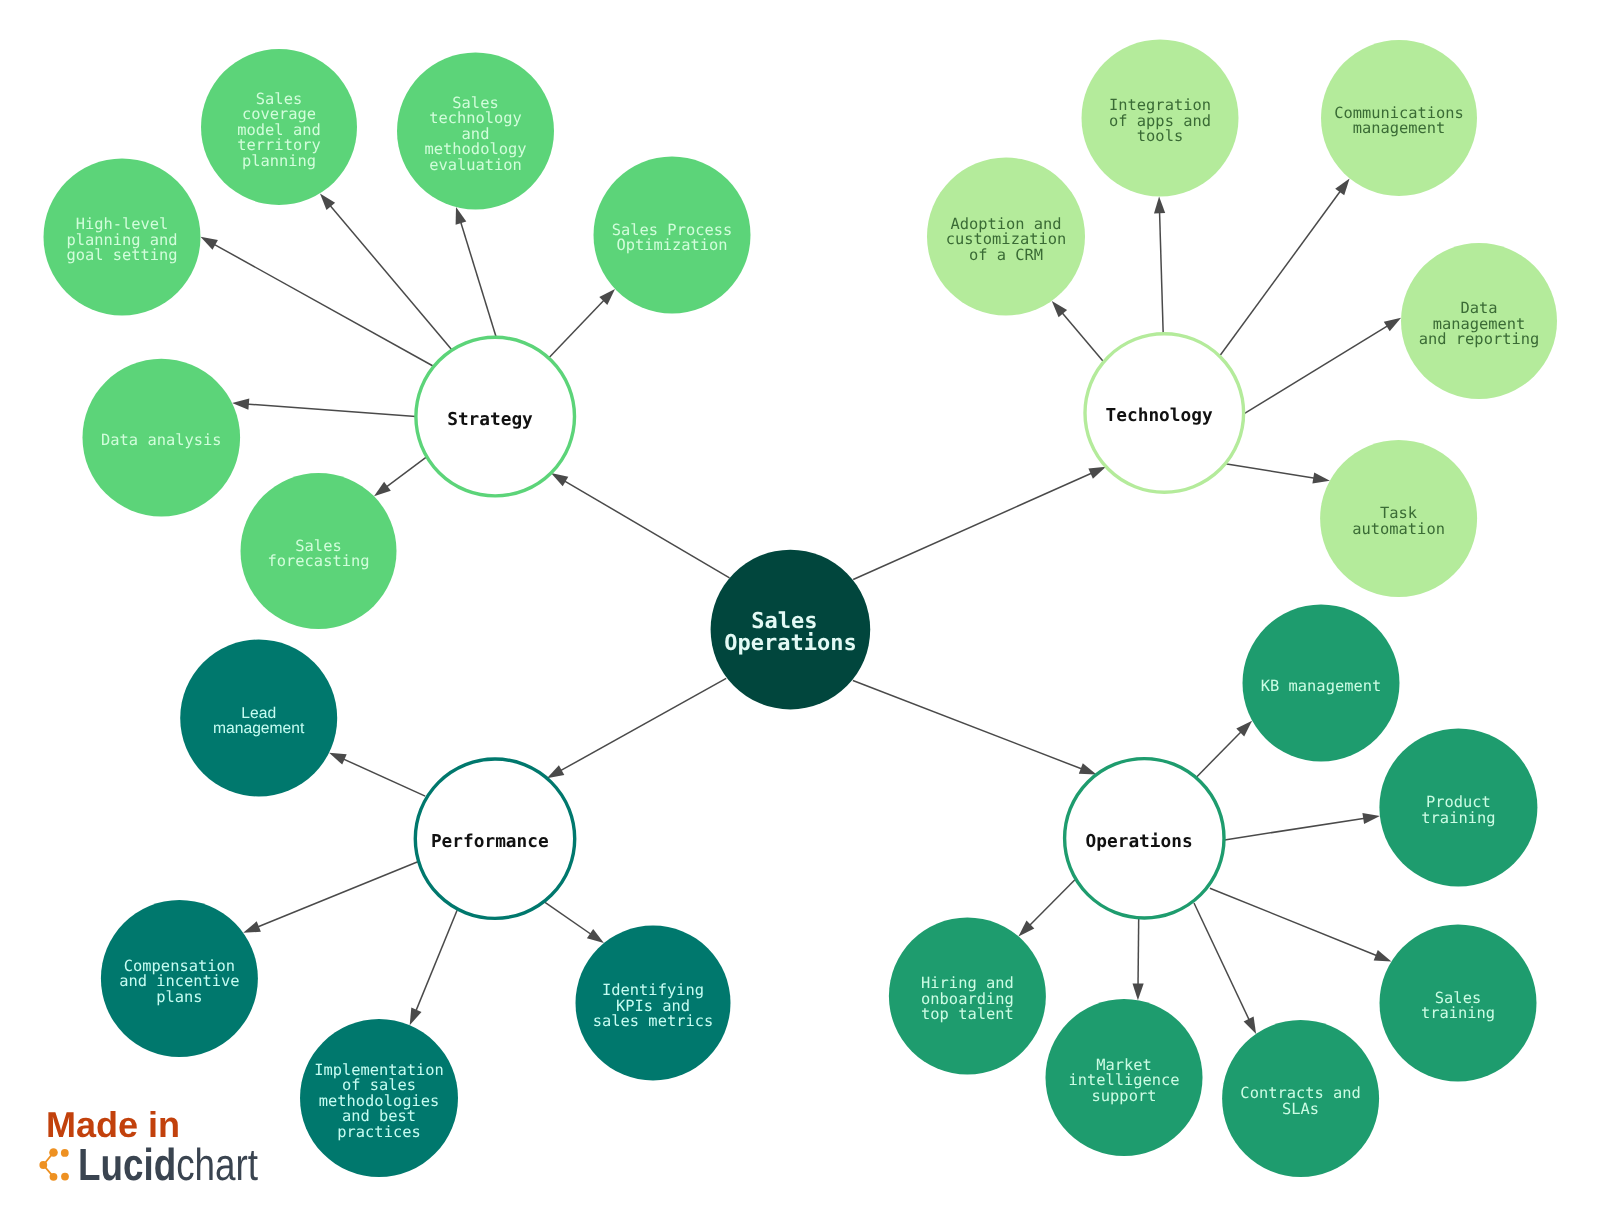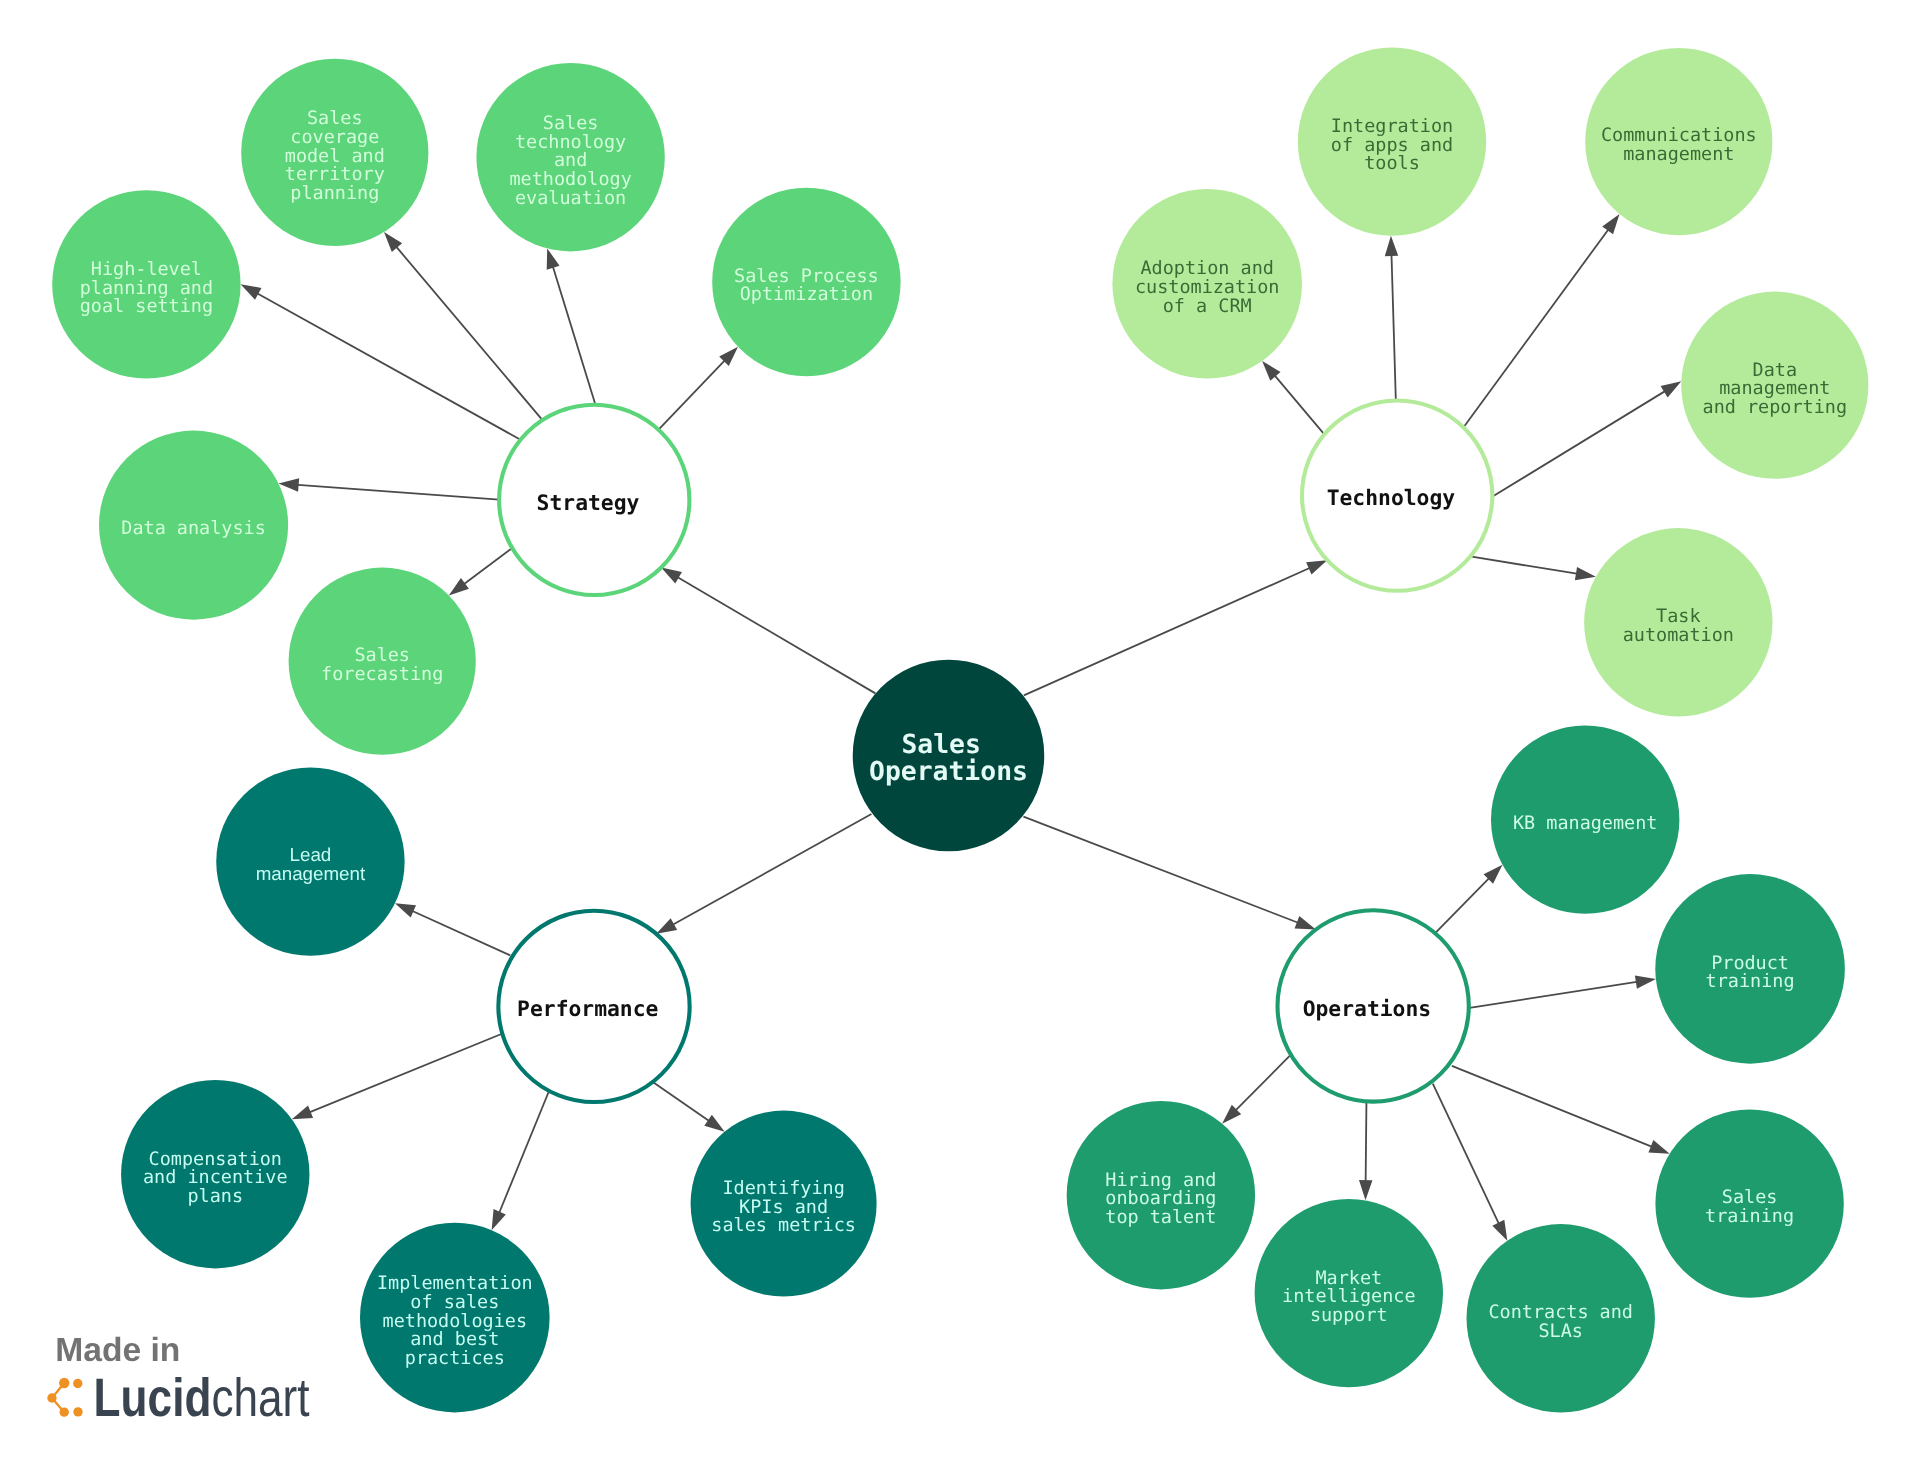--- a/index.html
+++ b/index.html
@@ -8,21 +8,21 @@
   body{width:1597px;height:1222px;overflow:hidden;
        font-family:"DejaVu Sans Mono","Liberation Mono",monospace;}
   #stage{position:relative;width:1597px;height:1222px;background:#FFFFFF;overflow:hidden;}
   svg.map{position:absolute;left:0;top:0;width:1597px;height:1222px;display:block;}
   text{white-space:pre;}
   .nodeLabel{font-family:"DejaVu Sans Mono","Liberation Mono",monospace;font-size:15.4px;}
   .sansLabel{font-family:"Liberation Sans","DejaVu Sans",sans-serif;font-size:15.65px;}
   .hubLabel{font-family:"DejaVu Sans Mono","Liberation Mono",monospace;font-size:17.8px;font-weight:bold;}
   .rootLabel{font-family:"DejaVu Sans Mono","Liberation Mono",monospace;font-size:22px;font-weight:bold;}
   #footer{position:absolute;left:46px;top:1111.5px;}
-  .madein{font-family:"Liberation Sans","DejaVu Sans",sans-serif;font-size:28px;line-height:26px;color:#737373;font-weight:700;}
+  .madein{font-family:"Liberation Sans","DejaVu Sans",sans-serif;font-size:36px;line-height:26px;color:#c2410c;font-weight:700;}
   .brandrow{position:absolute;left:-6.5px;top:33.5px;}
   .lucidmark{position:absolute;left:-0.1px;top:-1.2px;}
   .brandtxt{position:absolute;left:38px;top:-3px;font-family:"Liberation Sans","DejaVu Sans",sans-serif;font-size:45px;line-height:45px;color:#3A4450;
             transform:scaleX(.818);transform-origin:left top;white-space:nowrap;}
   .brandtxt b{font-weight:700;}
   .brandtxt span{font-weight:400;}
 </style>
 </head>
 <body>
 

